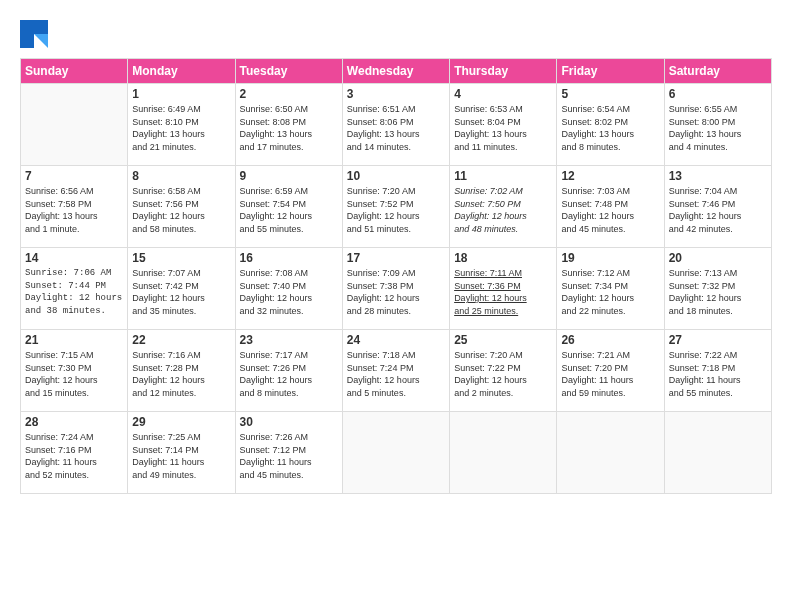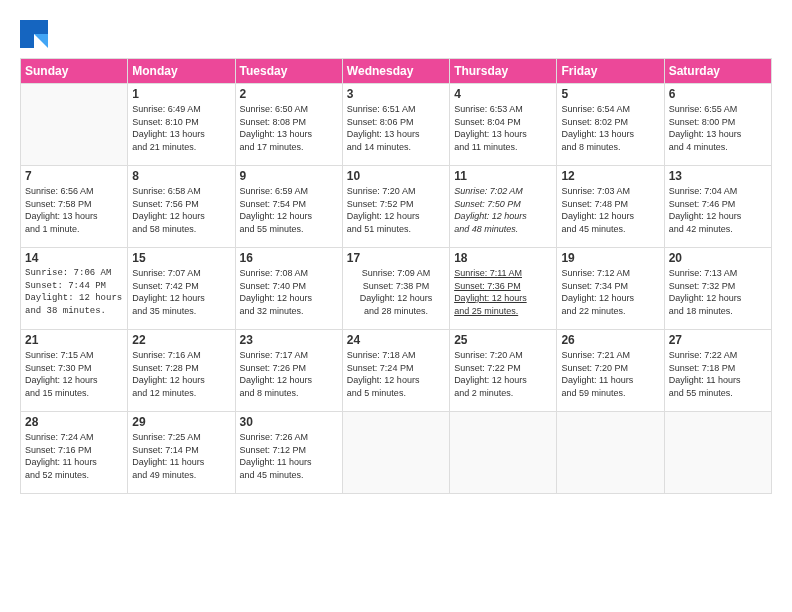--- a/index.html
+++ b/index.html
@@ -232,21 +232,21 @@
         </td>
         <td>
           <span class="day-number">16</span>
           <div class="day-info" style="white-space: pre-line;">Sunrise: 7:08 AM
 Sunset: 7:40 PM
 Daylight: 12 hours
 and 32 minutes.</div>
         </td>
         <td>
           <span class="day-number">17</span>
-          <div class="day-info" style="white-space: pre-line; text-align: center;">Sunrise: 7:09 AM
+          <div class="day-info" style="white-space: pre-line;">Sunrise: 7:09 AM
 Sunset: 7:38 PM
 Daylight: 12 hours
 and 28 minutes.</div>
         </td>
         <td>
           <span class="day-number">18</span>
           <div class="day-info" style="white-space: pre-line; text-decoration: underline;">Sunrise: 7:11 AM
 Sunset: 7:36 PM
 Daylight: 12 hours
 and 25 minutes.</div>

